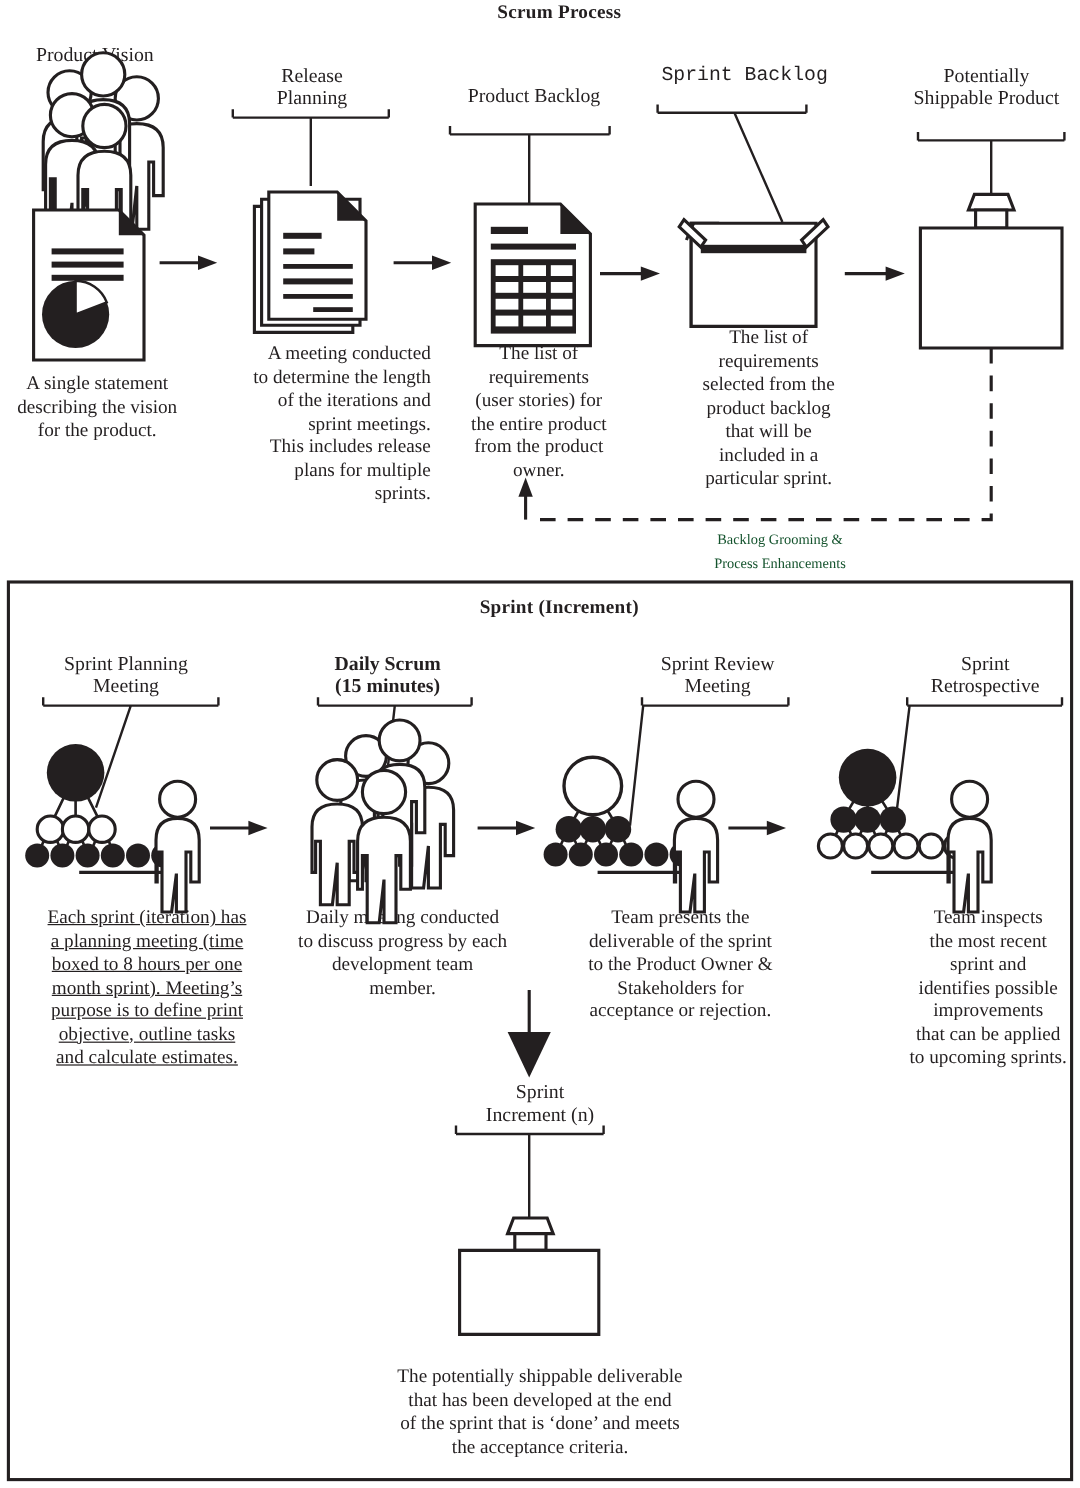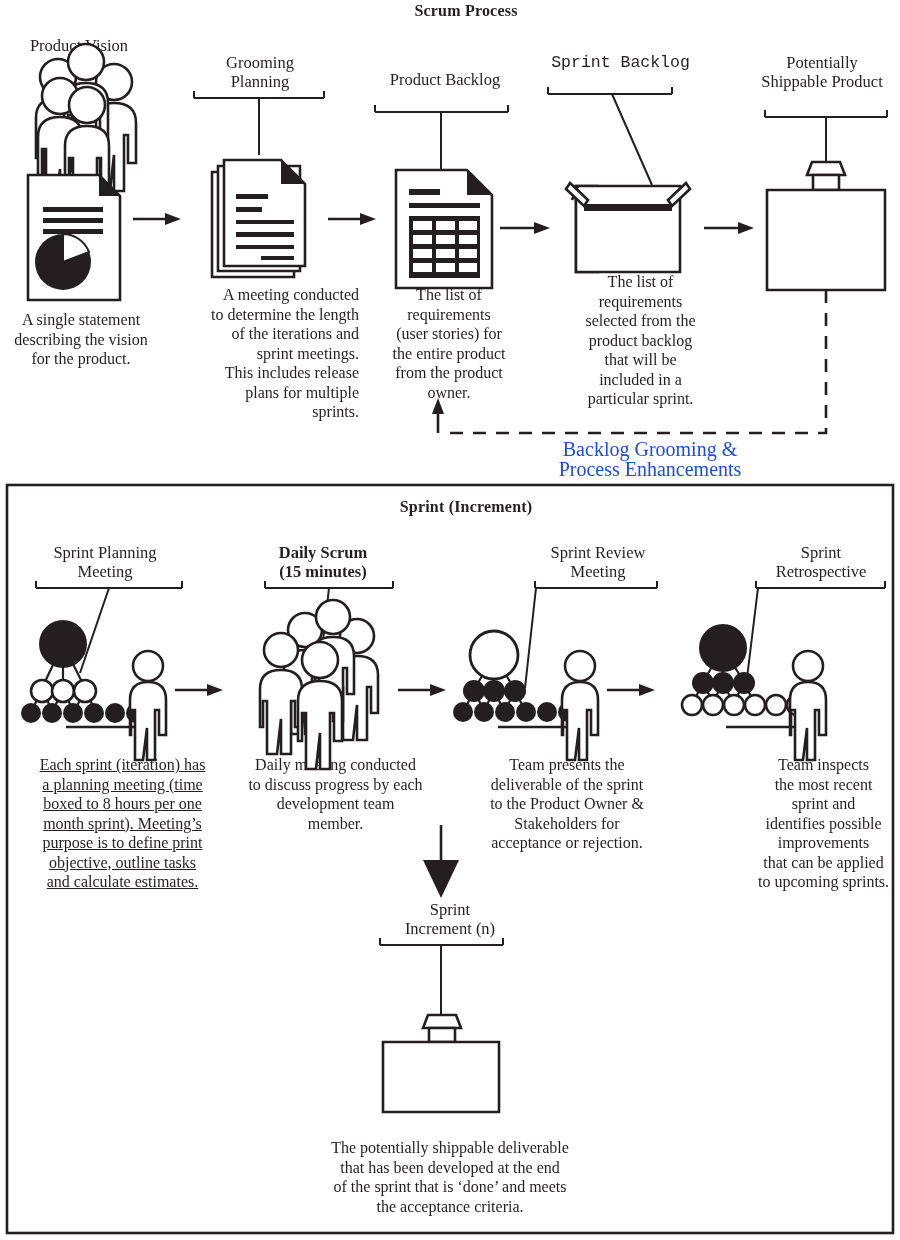--- a/index.html
+++ b/index.html
@@ -15,36 +15,36 @@
   }
   .lbl{
     position:absolute;text-align:center;font-size:16.5px;line-height:19px;
     color:#231f20;white-space:pre-line;
   }
   .cap{
     position:absolute;text-align:center;font-size:16px;line-height:19.5px;
     color:#231f20;white-space:pre-line;
   }
   .loopcap{
-    position:absolute;text-align:center;font-size:20px;line-height:19.5px;
-    color:#1d4ed8;white-space:pre-line;
+    position:absolute;text-align:center;font-size:12px;line-height:19.5px;
+    color:#14532d;white-space:pre-line;
   }
   svg{position:absolute;left:0;top:0;overflow:visible;}
   .ln{stroke:#231f20;fill:none;}
   .fill{fill:#231f20;stroke:none;}
   .wht{fill:#ffffff;stroke:#231f20;}
 </style>
 </head>
 <body>
 
 <div class="ttl" style="top:2px;">Scrum Process</div>
 <div class="ttl" style="top:498px;">Sprint (Increment)</div>
 
 <div class="lbl" style="left:0px;top:36px;width:158px;">Product Vision</div>
-<div class="lbl" style="left:190px;top:53px;width:140px;">Grooming
+<div class="lbl" style="left:190px;top:53px;width:140px;">Release
 Planning</div>
 <div class="lbl" style="left:370px;top:70px;width:150px;">Product Backlog</div>
 <div class="lbl" style="left:548px;top:53px;width:145px;font-family:Liberation Mono, monospace;">Sprint Backlog</div>
 <div class="lbl" style="left:742px;top:53px;width:160px;">Potentially
 Shippable Product</div>
 
 <div class="cap" style="left:0px;top:310px;width:162px;">A single statement
 describing the vision
 for the product.</div>
 <div class="cap" style="left:179px;top:285px;width:180px;text-align:right;">A meeting conducted

